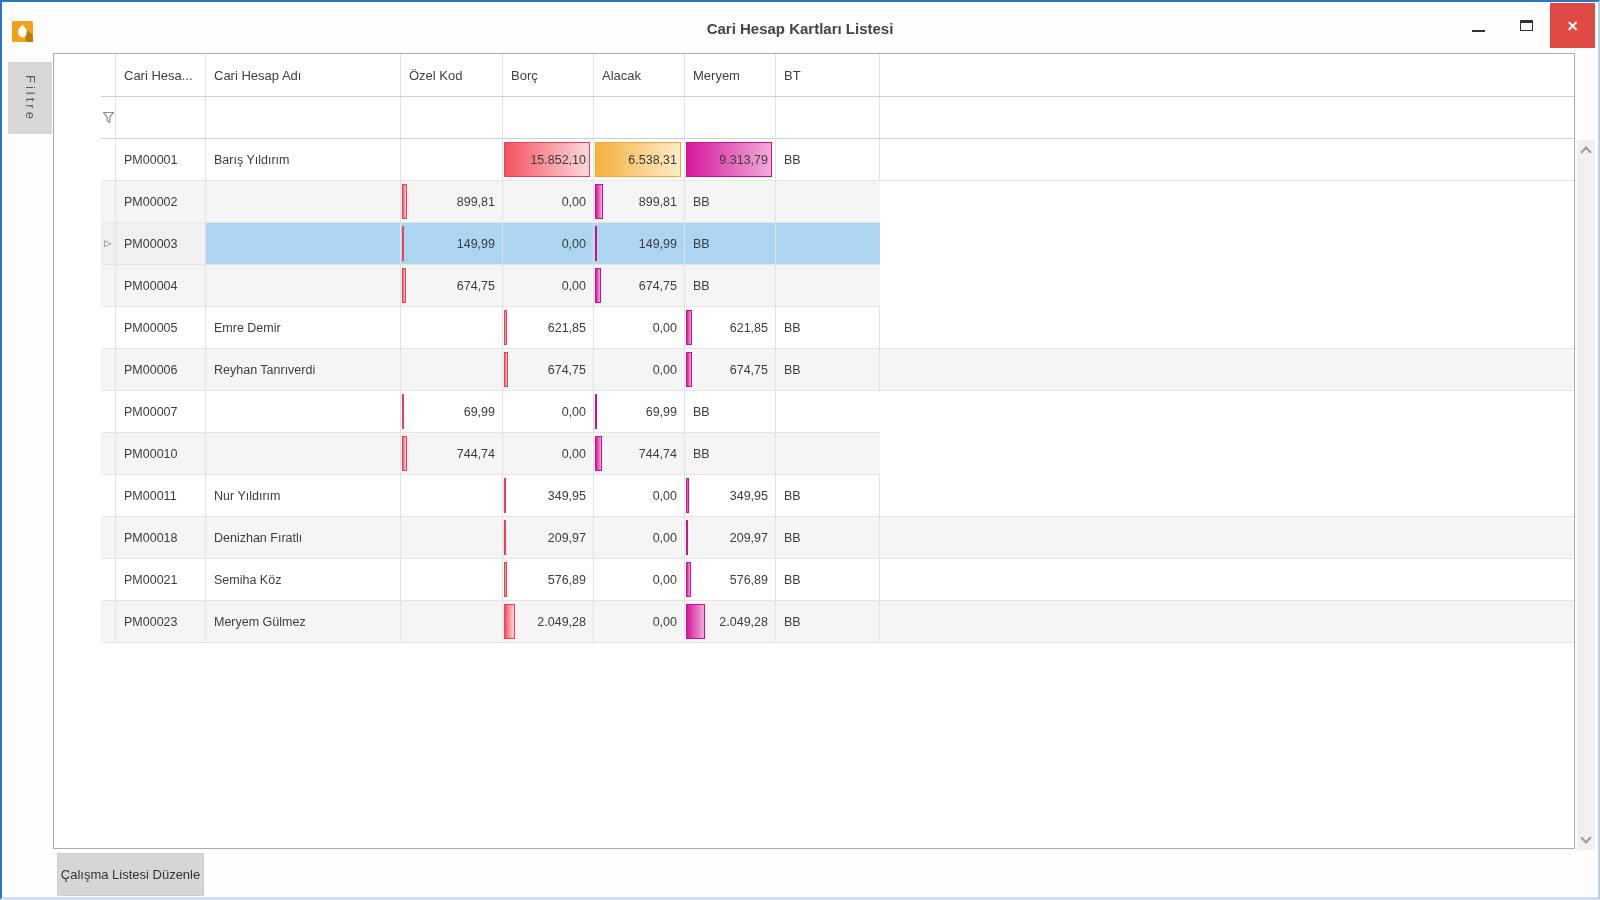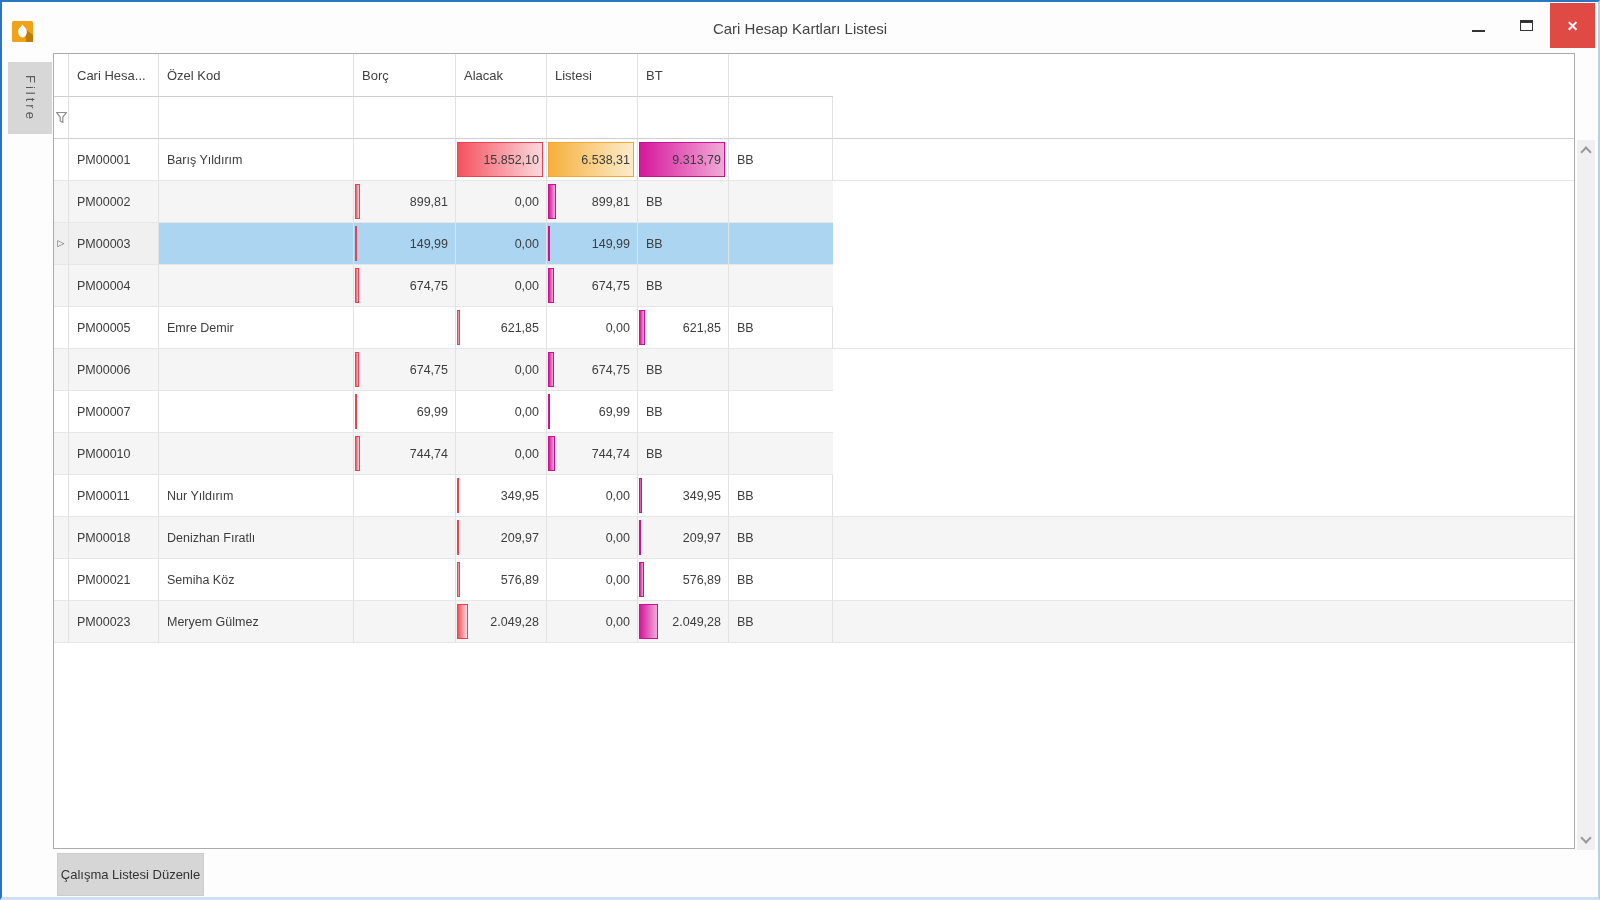--- a/index.html
+++ b/index.html
@@ -6,34 +6,34 @@
   html,body { width:1600px; height:900px; background:#e8e8e8; font-family:"Liberation Sans", sans-serif; }
   .window {
     position:relative; width:1600px; height:900px; background:#fdfdfd; overflow:hidden;
     border-top:2px solid var(--window-border); border-left:2px solid var(--window-border);
     border-right:2px solid #bcd0e4; border-bottom:3px solid #cfdfee;
   }
   
   .titlebar { position:absolute; left:0; top:0; width:100%; height:50px; background:#fdfdfd; }
   .app-icon { position:absolute; left:10px; top:19px; width:21px; height:21px; }
   .title { position:absolute; left:0; top:0; width:100%; height:50px; line-height:54px;
-           text-align:center; font-size:15px; color:#444; pointer-events:none; }
+           text-align:center; font-size:15px; color:#444; pointer-events:none;font-weight:bold; }
   .win-controls { position:absolute; right:3px; top:1px; height:45px; display:flex; }
   .win-btn { width:48px; height:45px; display:flex; align-items:center; justify-content:center; cursor:default; }
   .glyph-min { width:13px; height:2px; background:#333; margin-top:10px; }
   .glyph-max { width:13px; height:11px; border:1px solid #333; border-top:3px solid #333; background:#fff; }
   .win-btn.close { width:45px; background:var(--close-btn); color:#fff; font-size:14px; font-weight:bold; }
   
   .filtre-tab { position:absolute; left:6px; top:60px; width:44px; height:72px; background:#d7d7d7;
     color:#5a5a5a; font-size:13px; letter-spacing:3px; writing-mode:vertical-rl;
     display:flex; align-items:center; justify-content:center; }
   
   .grid { position:absolute; left:51px; top:51px; width:1522px; height:796px;
           background:#fff; border:1px solid #ababab; overflow:hidden; }
-  .grow { display:grid; grid-template-columns:15px 90px 195px 102px 91px 91px 91px 104px 1fr; }
+  .grow { display:grid; grid-template-columns:15px 90px 195px 102px 91px 91px 91px 104px 1fr;margin-left:47px; }
   .c { position:relative; border-right:1px solid #e2e2e2; overflow:hidden;
        display:flex; align-items:center; font-size:12.5px; color:#3d3d3d; background:transparent; }
   .c.fill { border-right:none; }
   .g-header .c { height:43px; font-size:13px; color:#404040; border-bottom:1px solid #cfcfcf; }
   .g-filter .c { height:42px; border-bottom:1px solid #cfcfcf; }
   .c.txt { padding-left:8px; }
   .row { height:42px; }
   .row .c { height:42px; border-bottom:1px solid #e6e6e6; }
   .row.alt .c { background:var(--alt-row); }
   .row.sel .c { background:var(--sel-row); }
@@ -83,24 +83,25 @@
         </div>
     </div>
   </div>
 
   <div class="filtre-tab">Filtre</div>
 
   <div class="grid">
     <div class="grow g-header" id="gridHeader">
         <div class="c ind"></div>
         <div class="c txt">Cari Hesa...</div>
+        <div class="c txt">Cari Hesap Adı</div>
         <div class="c txt">Özel Kod</div>
         <div class="c txt">Borç</div>
         <div class="c txt">Alacak</div>
-        <div class="c txt">Listesi</div>
+        <div class="c txt">Meryem</div>
         <div class="c txt">BT</div>
         <div class="c fill"></div>
       </div>
     <div class="grow g-filter" id="gridFilter">
         <div class="c ind">
           <svg width="11" height="11" viewBox="0 0 11 11">
             <path d="M0.5 0.5 H10.5 L6.8 5 V10.5 L4.2 9 V5 Z" fill="none" stroke="#8f8f8f" stroke-width="1.2"></path>
           </svg>
         </div>
         <div class="c "></div>
@@ -204,20 +205,21 @@
           <div class="c num">
             <div class="bar bakiye" style="width: 6.4%;"></div>
             <span class="val">621,85</span>
           </div>
           <div class="c txt">BB</div>
           <div class="c fill"></div>
         </div>
         <div class="grow row alt">
           <div class="c ind"></div>
           <div class="c txt code">PM00006</div>
+          <div class="c txt">Reyhan Tanrıverdi</div>
           <div class="c txt"></div>
           <div class="c num">
             <div class="bar borc" style="width: 4.1%;"></div>
             <span class="val">674,75</span>
           </div>
           <div class="c num">
             <span class="val">0,00</span>
           </div>
           <div class="c num">
             <div class="bar bakiye" style="width: 7%;"></div>

